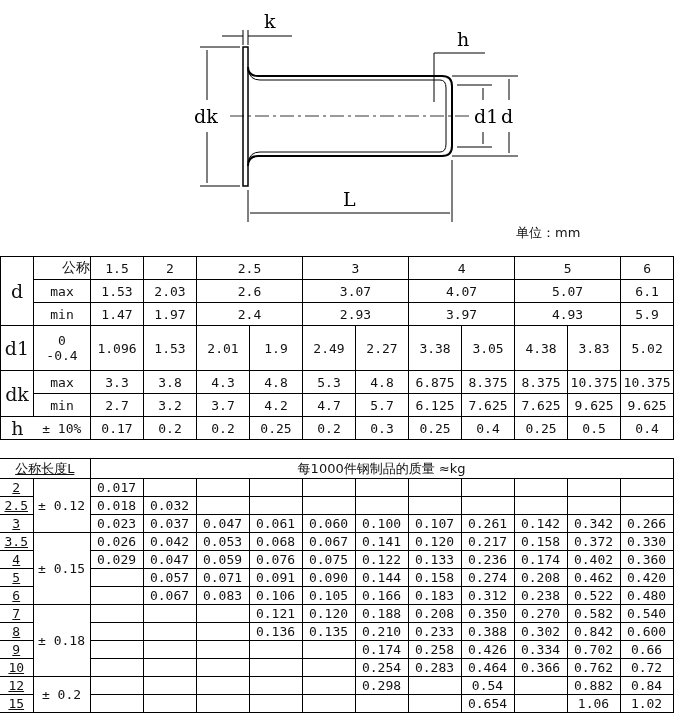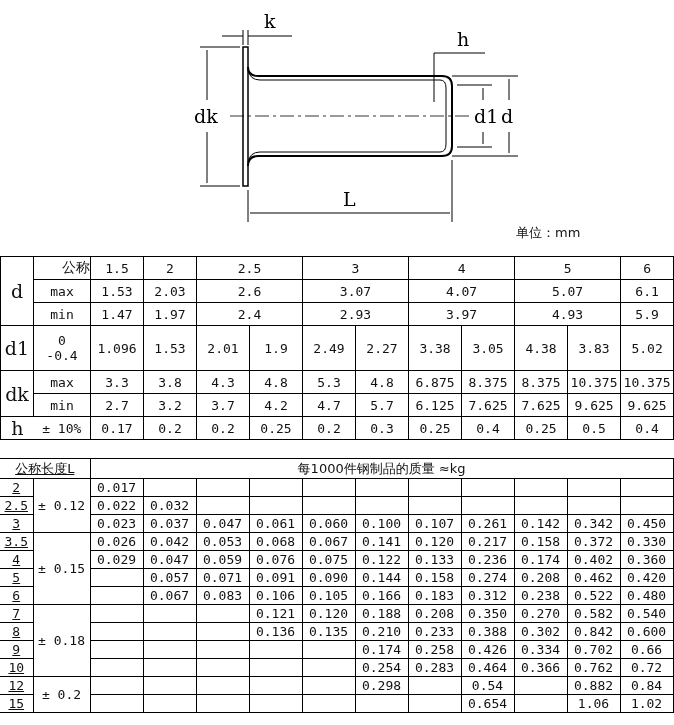--- a/index.html
+++ b/index.html
@@ -218,21 +218,21 @@
         <td></td>
         <td></td>
         <td></td>
         <td></td>
         <td></td>
         <td></td>
         <td></td>
       </tr>
       <tr>
         <td class="len">2.5</td>
-        <td>0.022</td>
+        <td>0.018</td>
         <td>0.032</td>
         <td></td>
         <td></td>
         <td></td>
         <td></td>
         <td></td>
         <td></td>
         <td></td>
         <td></td>
         <td></td>
@@ -242,21 +242,21 @@
         <td>0.023</td>
         <td>0.037</td>
         <td>0.047</td>
         <td>0.061</td>
         <td>0.060</td>
         <td>0.100</td>
         <td>0.107</td>
         <td>0.261</td>
         <td>0.142</td>
         <td>0.342</td>
-        <td>0.450</td>
+        <td>0.266</td>
       </tr>
       <tr>
         <td class="len">3.5</td>
         <td rowspan="4" class="tol">± 0.15</td>
         <td>0.026</td>
         <td>0.042</td>
         <td>0.053</td>
         <td>0.068</td>
         <td>0.067</td>
         <td>0.141</td>

